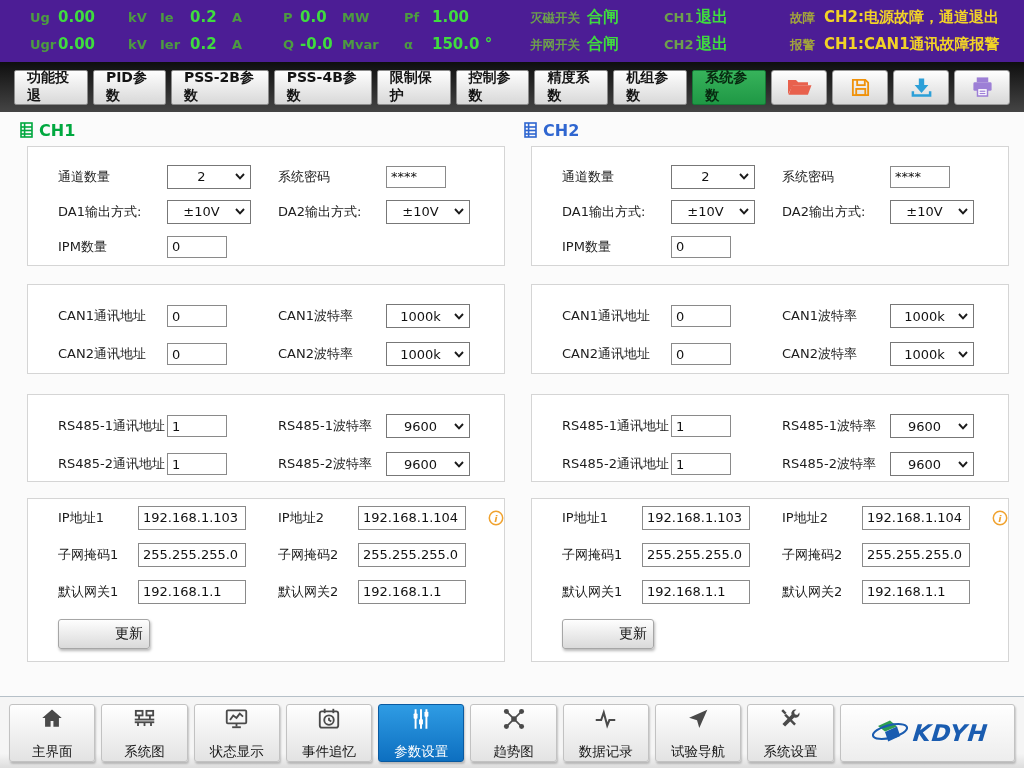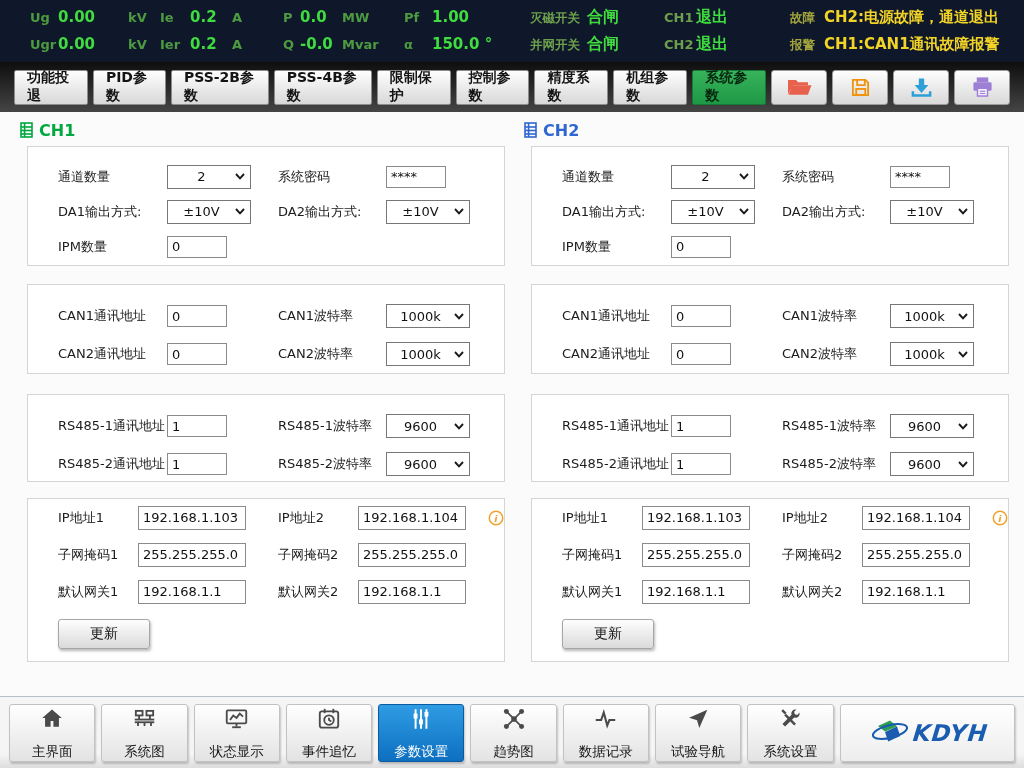--- a/index.html
+++ b/index.html
@@ -1,20 +1,20 @@
 <!DOCTYPE html>
 <html><head>
 <meta charset="utf-8">
 <style>
   html,body{margin:0;padding:0;background:#222;}
   .screen{position:relative;width:1024px;height:768px;overflow:hidden;background:#fbfbfb;
           font-family:"DejaVu Sans","Liberation Sans",sans-serif;-webkit-font-smoothing:antialiased;}
 
   
-  .topbar{position:absolute;top:0;left:0;width:1024px;height:62px;background:#0f172a;}
+  .topbar{position:absolute;top:0;left:0;width:1024px;height:62px;background:#4c1d95;}
   .t-row{position:absolute;left:0;width:100%;height:26px;line-height:26px;white-space:nowrap;}
   #trow0{top:4px}#trow1{top:31px}
   .grp{position:absolute;top:0;}
   .g0{left:30px}.g1{left:160px}.g2{left:283px}.g3{left:404px}
   .gsw{left:530px}.gch{left:664px}.gal{left:790px}
   .ml{display:inline-block;color:#4d9b41;font-weight:bold;font-size:13px;}
   .mv{display:inline-block;color:#3fdc3f;font-weight:bold;font-size:15px;}
   .mu{display:inline-block;color:#4d9b41;font-weight:bold;font-size:13px;padding-left:2px;}
   .g0 .ml{width:28px}.g0 .mv{width:68px}
   .g1 .ml{width:30px}.g1 .mv{width:40px}
@@ -65,21 +65,21 @@
   .select{width:84px;height:24px;box-sizing:border-box;border:1px solid #777;background:#fff;
           display:flex;align-items:center;font-size:13px;color:#111;}
   .select .sv{flex:1;text-align:center;}
   .select .chev{display:flex;margin-right:5px;}
   input.txt{width:60px;height:22px;box-sizing:border-box;border:1px solid #8a8a8a;background:#fff;
             font-size:13px;color:#111;padding:1px 4px;font-family:inherit;outline:none;}
   .sec-ip input.txt{width:108px;height:24px;}
   .info{position:absolute;left:460px;top:50%;transform:translateY(-50%);color:#f0a22e;display:flex;}
   .update-btn{position:absolute;left:30px;bottom:12px;width:92px;height:30px;
               background:linear-gradient(#fefefe,#dadada);border:1px solid #a6a6a6;border-radius:3px;
-              font-size:14px;color:#111;font-family:inherit;box-shadow:1px 2px 3px rgba(0,0,0,.28);}
+              font-size:14px;color:#111;font-family:inherit;box-shadow:1px 2px 3px rgba(0,0,0,.28);text-align:right;}
 
   
   .navbar{position:absolute;top:696px;left:0;width:1024px;height:72px;box-sizing:border-box;
           background:linear-gradient(#f5f5f5 80%,#dddddd);border-top:1px solid #b6c0c8;
           display:flex;align-items:center;padding:0 9px;gap:6px;}
   .nav-btn{width:87px;height:58px;box-sizing:border-box;border:1px solid #c2c2c2;border-radius:3px;
            background:linear-gradient(#ffffff,#e3e3e3);box-shadow:1px 2px 2px rgba(0,0,0,.2);
            display:flex;flex-direction:column;align-items:center;justify-content:center;gap:10px;
            color:#4a4a4a;}
   .nav-btn .nlbl{font-size:13.5px;color:#161616;}

